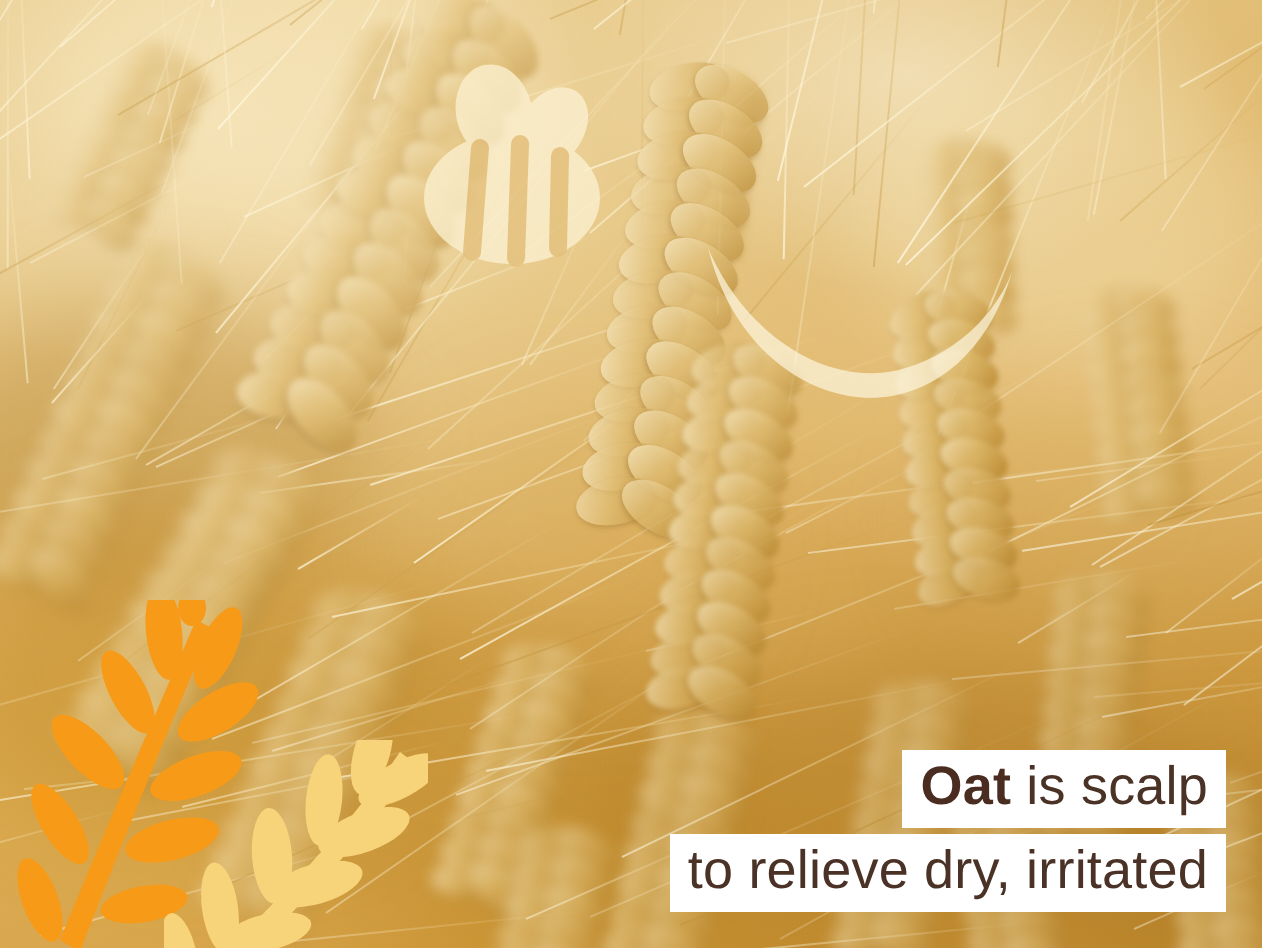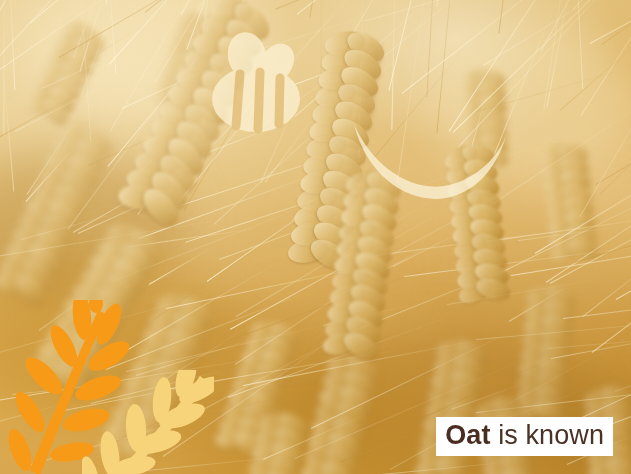--- a/index.html
+++ b/index.html
@@ -741,16 +741,17 @@
       <ellipse cx="52" cy="96" rx="9" ry="22" transform="rotate(78 52 96)"></ellipse>
       <ellipse cx="104" cy="6" rx="9" ry="22" transform="rotate(16 104 6)"></ellipse>
       <ellipse cx="80" cy="30" rx="9" ry="23" transform="rotate(6 80 30)"></ellipse>
       <ellipse cx="54" cy="58" rx="10" ry="24" transform="rotate(-4 54 58)"></ellipse>
       <ellipse cx="28" cy="84" rx="9" ry="23" transform="rotate(-8 28 84)"></ellipse>
       <ellipse cx="8" cy="106" rx="8" ry="20" transform="rotate(-14 8 106)"></ellipse>
     </g>
   </svg>
 
   <div id="copy">
-    <div class="line"><b>Oat</b><span> is known</span></div>
+    <div class="line"><b>Oat</b><span> is scalp</span></div>
+    <div class="line">to relieve dry, irritated</div>
   </div>
 
 </div>
 
 </body></html>

